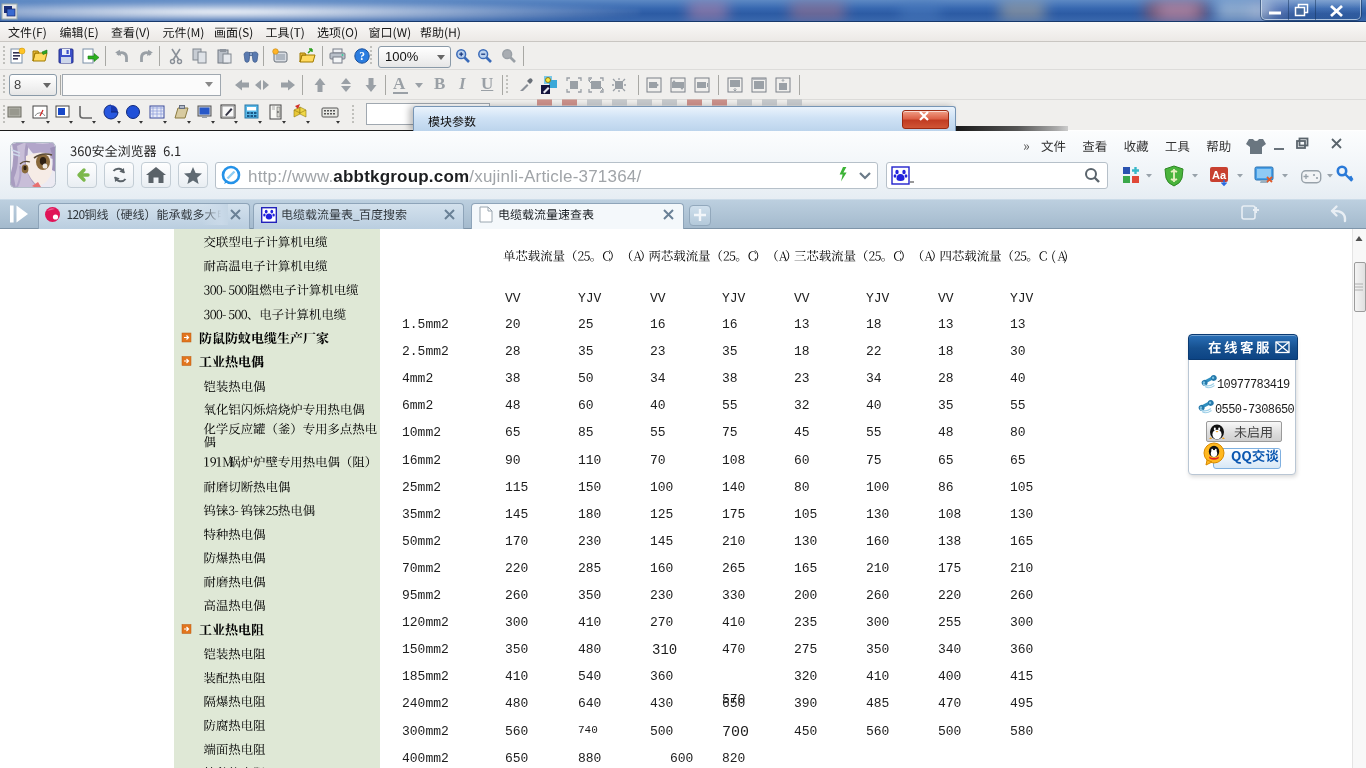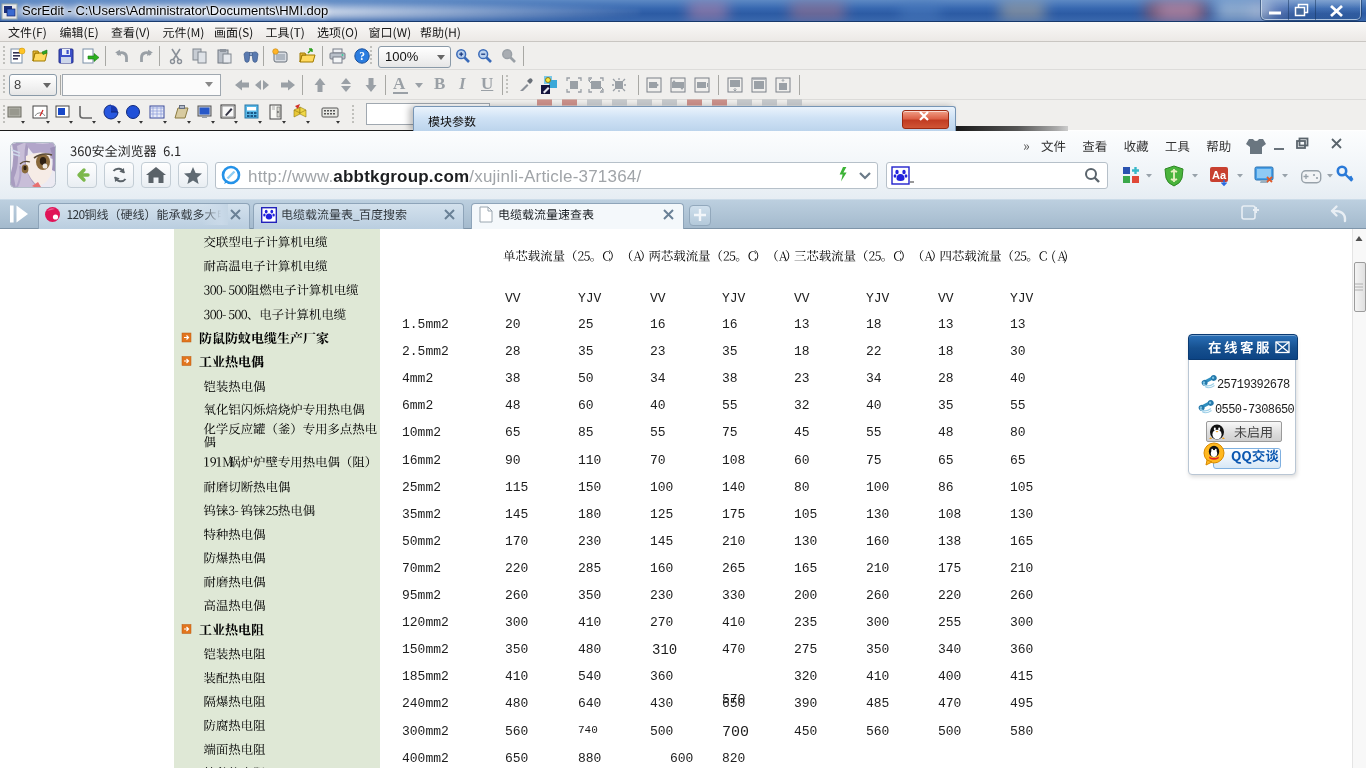--- a/index.html
+++ b/index.html
@@ -53,21 +53,20 @@
       <div class="blob" style="left:790px;top:2px;width:55px;height:18px;background:#b87888"></div>
       <div class="blob" style="left:900px;top:2px;width:40px;height:18px;background:#4f7fc0"></div>
       <div class="blob" style="left:1000px;top:2px;width:45px;height:18px;background:#c8b89a"></div>
       <div class="blob" style="left:1145px;top:2px;width:62px;height:18px;background:#c05548"></div>
       <div class="blob" style="left:1250px;top:2px;width:40px;height:18px;background:#7a88c0"></div>
       <div class="blob" style="left:1215px;top:2px;width:55px;height:18px;background:#eef6f2"></div>
       <div class="blob" style="left:1158px;top:2px;width:40px;height:18px;background:#d0a0c0"></div>
       <div class="abs" id="title-glow"></div>
     </div>
     <div class="abs" id="titlebar-line"></div>
-    <div class="abs" id="titletext">ScrEdit - C:\Users\Administrator\Documents\HMI.dop</div>
     <div class="abs" style="left:1261px;top:0;width:100px;height:20px;background:linear-gradient(180deg,rgba(255,255,255,.22),rgba(255,255,255,.06) 45%,rgba(0,20,50,.12));border:1px solid rgba(230,240,250,.55);border-top:none;box-shadow:0 0 0 1px rgba(20,50,90,.55);border-radius:0 0 5px 5px"></div>
     <div class="abs" style="left:1288px;top:0;width:1px;height:20px;background:rgba(20,50,90,.5)"></div>
     <div class="abs" style="left:1315px;top:0;width:1px;height:20px;background:rgba(20,50,90,.5)"></div>
     <div class="abs" id="menubar"></div>
     <div class="abs" id="tb1"></div>
     <div class="grip" style="left:3px;top:46px;height:20px"></div>
     <div class="vsep" style="left:105px;top:46px;height:20px"></div>
     <div class="vsep" style="left:159px;top:46px;height:20px"></div>
     <div class="vsep" style="left:263px;top:46px;height:20px"></div>
     <div class="vsep" style="left:322px;top:46px;height:20px"></div>
@@ -289,21 +288,21 @@
     <div class="num" style="left:722px;top:723.5px;font-size:15px">700</div>
     <div class="num" style="left:794px;top:723.5px;font-size:13px">450</div>
     <div class="num" style="left:866px;top:723.5px;font-size:13px">560</div>
     <div class="num" style="left:938px;top:723.5px;font-size:13px">500</div>
     <div class="num" style="left:1010px;top:723.5px;font-size:13px">580</div>
     <div class="num" style="left:402px;top:750.6px;font-size:13px">400mm2</div>
     <div class="num" style="left:505px;top:750.6px;font-size:13px">650</div>
     <div class="num" style="left:578px;top:750.6px;font-size:13px">880</div>
     <div class="num" style="left:670px;top:750.6px;font-size:13px">600</div>
     <div class="num" style="left:722px;top:750.6px;font-size:13px">820</div>
-    <div class="num" style="left:1217px;top:377.5px;font-size:12px;letter-spacing:-0.6px">25719392678</div>
+    <div class="num" style="left:1217px;top:377.5px;font-size:12px;letter-spacing:-0.6px">10977783419</div>
     <div class="num" style="left:1215px;top:402.5px;font-size:12px;letter-spacing:-0.6px">0550-7308650</div>
     <svg class="abs" style="left:0;top:0" width="1366" height="768" viewBox="0 0 1366 768">
       <defs>
         <path id="g0" d="M42 -82C45 -77 48 -71 50 -67L58 -69C57 -73 53 -80 50 -85L42 -82M5 -66L5 -59L21 -59C26 -44 34 -31 45 -20C34 -11 20 -4 4 1C5 2 8 6 8 8C25 2 39 -5 50 -15C62 -5 75 3 92 7C93 5 95 2 97 0C81 -4 67 -11 56 -20C66 -30 74 -43 80 -59L95 -59L95 -66L5 -66M50 -25C41 -35 34 -46 28 -59L71 -59C66 -46 59 -34 50 -25Z"></path>
         <path id="g1" d="M32 -34L32 -27L60 -27L60 8L68 8L68 -27L95 -27L95 -34L68 -34L68 -56L91 -56L91 -64L68 -64L68 -83L60 -83L60 -64L47 -64C48 -68 49 -73 50 -78L43 -79C41 -66 37 -53 31 -45C33 -44 36 -42 37 -41C40 -45 42 -50 45 -56L60 -56L60 -34L32 -34M27 -84C21 -68 13 -54 3 -44C4 -42 7 -38 8 -36C11 -40 14 -44 17 -48L17 8L24 8L24 -60C28 -67 31 -74 34 -82L27 -84Z"></path>
         <path id="g2" d="M24 20L30 17C21 3 17 -14 17 -31C17 -48 21 -65 30 -79L24 -82C15 -67 9 -51 9 -31C9 -11 15 5 24 20Z"></path>
         <path id="g3" d="M10 0L19 0L19 -33L47 -33L47 -41L19 -41L19 -66L52 -66L52 -73L10 -73L10 0Z"></path>
         <path id="g4" d="M10 20C19 5 25 -11 25 -31C25 -51 19 -67 10 -82L4 -79C13 -65 17 -48 17 -31C17 -14 13 3 4 17L10 20Z"></path>
         <path id="g5" d="M4 -5L6 2C14 -2 24 -6 35 -10L33 -16C22 -12 11 -8 4 -5M6 -42C8 -43 10 -44 20 -45C17 -39 13 -34 12 -32C9 -28 7 -25 4 -25C5 -23 6 -20 7 -18C9 -19 12 -20 34 -26C34 -27 33 -30 33 -32L17 -28C24 -37 31 -49 36 -60L30 -63C29 -59 26 -55 24 -52L13 -50C19 -59 25 -71 29 -82L22 -84C18 -72 11 -59 9 -55C7 -52 6 -50 4 -49C5 -47 6 -44 6 -42M62 -35L62 -20L54 -20L54 -35L62 -35M68 -35L75 -35L75 -20L68 -20L68 -35M48 -41L48 7L54 7L54 -14L62 -14L62 5L68 5L68 -14L75 -14L75 5L80 5L80 -14L87 -14L87 1C87 1 87 2 86 2C85 2 84 2 81 2C82 3 83 6 83 7C87 7 89 7 91 6C93 5 93 4 93 1L93 -41L87 -41L48 -41M80 -35L87 -35L87 -20L80 -20L80 -35M60 -83C62 -80 64 -76 65 -73L41 -73L41 -52C41 -36 40 -14 31 2C33 3 36 5 37 6C46 -10 48 -34 48 -50L92 -50L92 -73L73 -73C72 -76 70 -81 68 -85L60 -83M48 -67L85 -67L85 -56L48 -56L48 -67Z"></path>
         <path id="g6" d="M55 -75L82 -75L82 -65L55 -65L55 -75M48 -81L48 -59L89 -59L89 -81L48 -81M8 -33C9 -34 12 -35 15 -35L24 -35L24 -20L4 -17L6 -9L24 -13L24 8L31 8L31 -15L43 -17L42 -23L31 -21L31 -35L40 -35L40 -41L31 -41L31 -57L24 -57L24 -41L15 -41C18 -48 20 -56 23 -65L41 -65L41 -72L25 -72C26 -76 26 -79 27 -82L20 -84C19 -80 18 -76 17 -72L5 -72L5 -65L16 -65C14 -57 12 -50 10 -48C9 -44 8 -40 6 -40C7 -38 8 -35 8 -33M82 -47L82 -39L56 -39L56 -47L82 -47M40 -8L41 -1L82 -4L82 8L88 8L88 -5L96 -5L96 -12L88 -11L88 -47L95 -47L95 -54L42 -54L42 -47L49 -47L49 -8L40 -8M82 -33L82 -24L56 -24L56 -33L82 -33M82 -18L82 -10L56 -9L56 -18L82 -18Z"></path>

